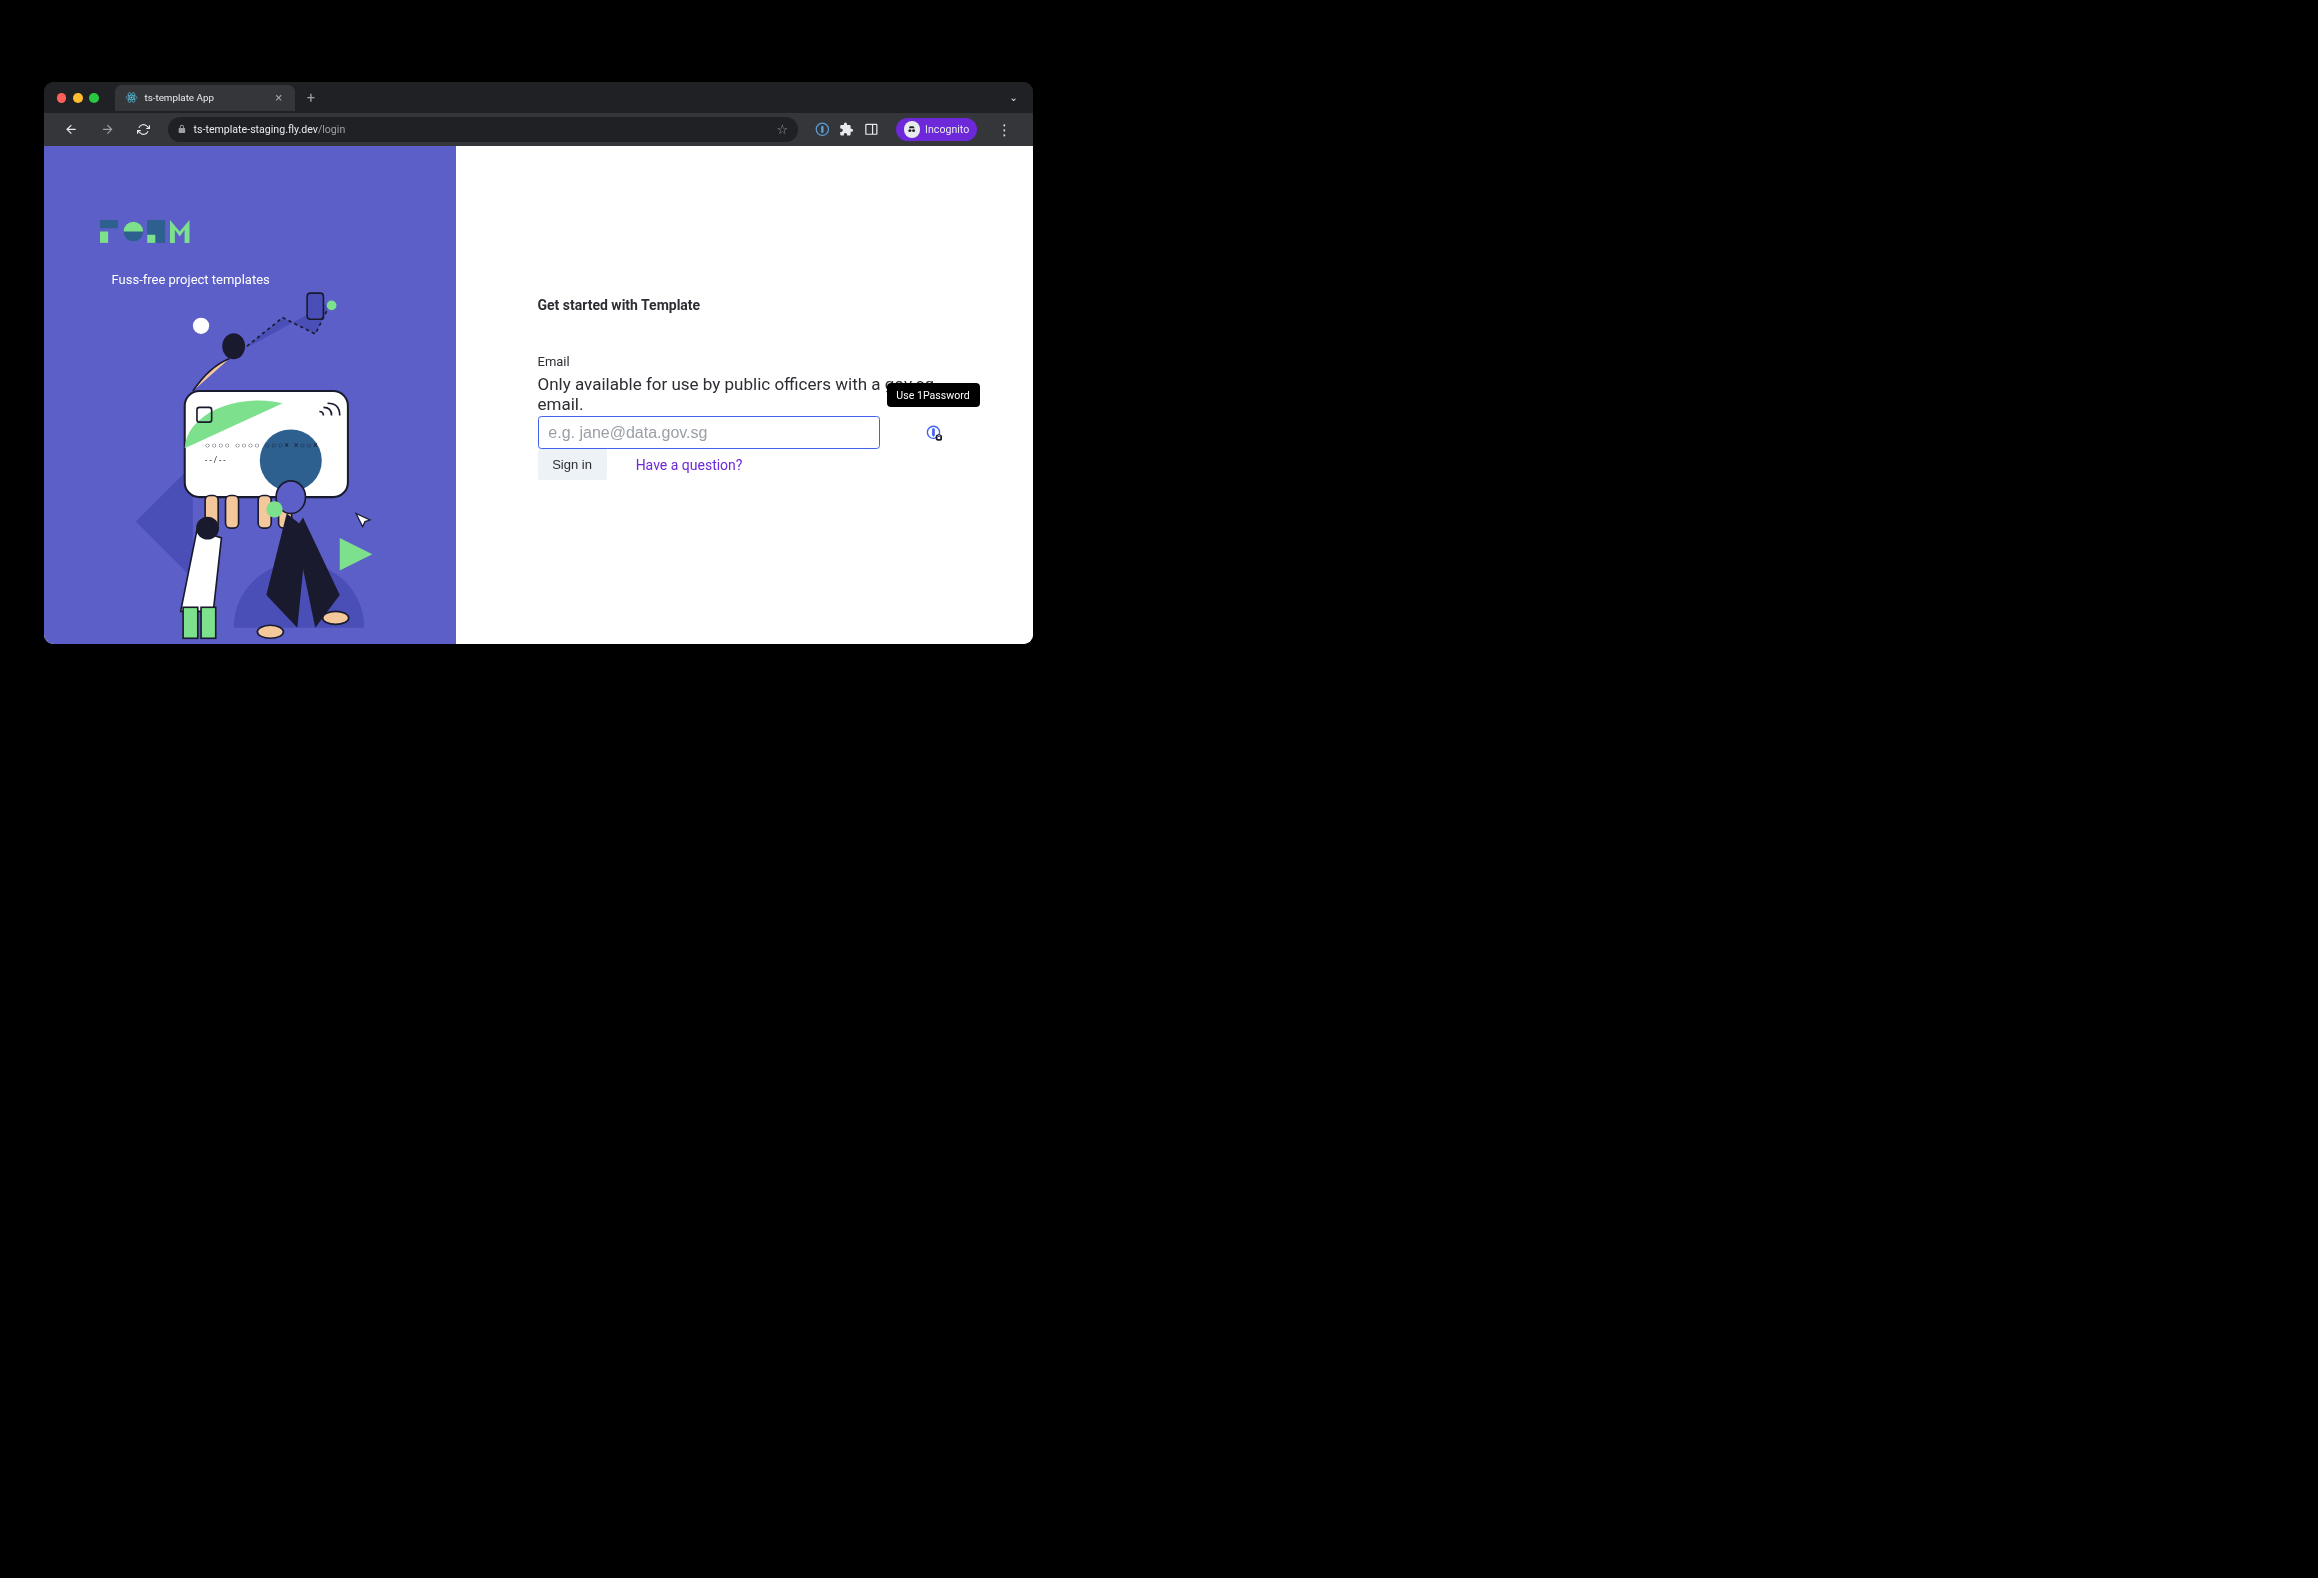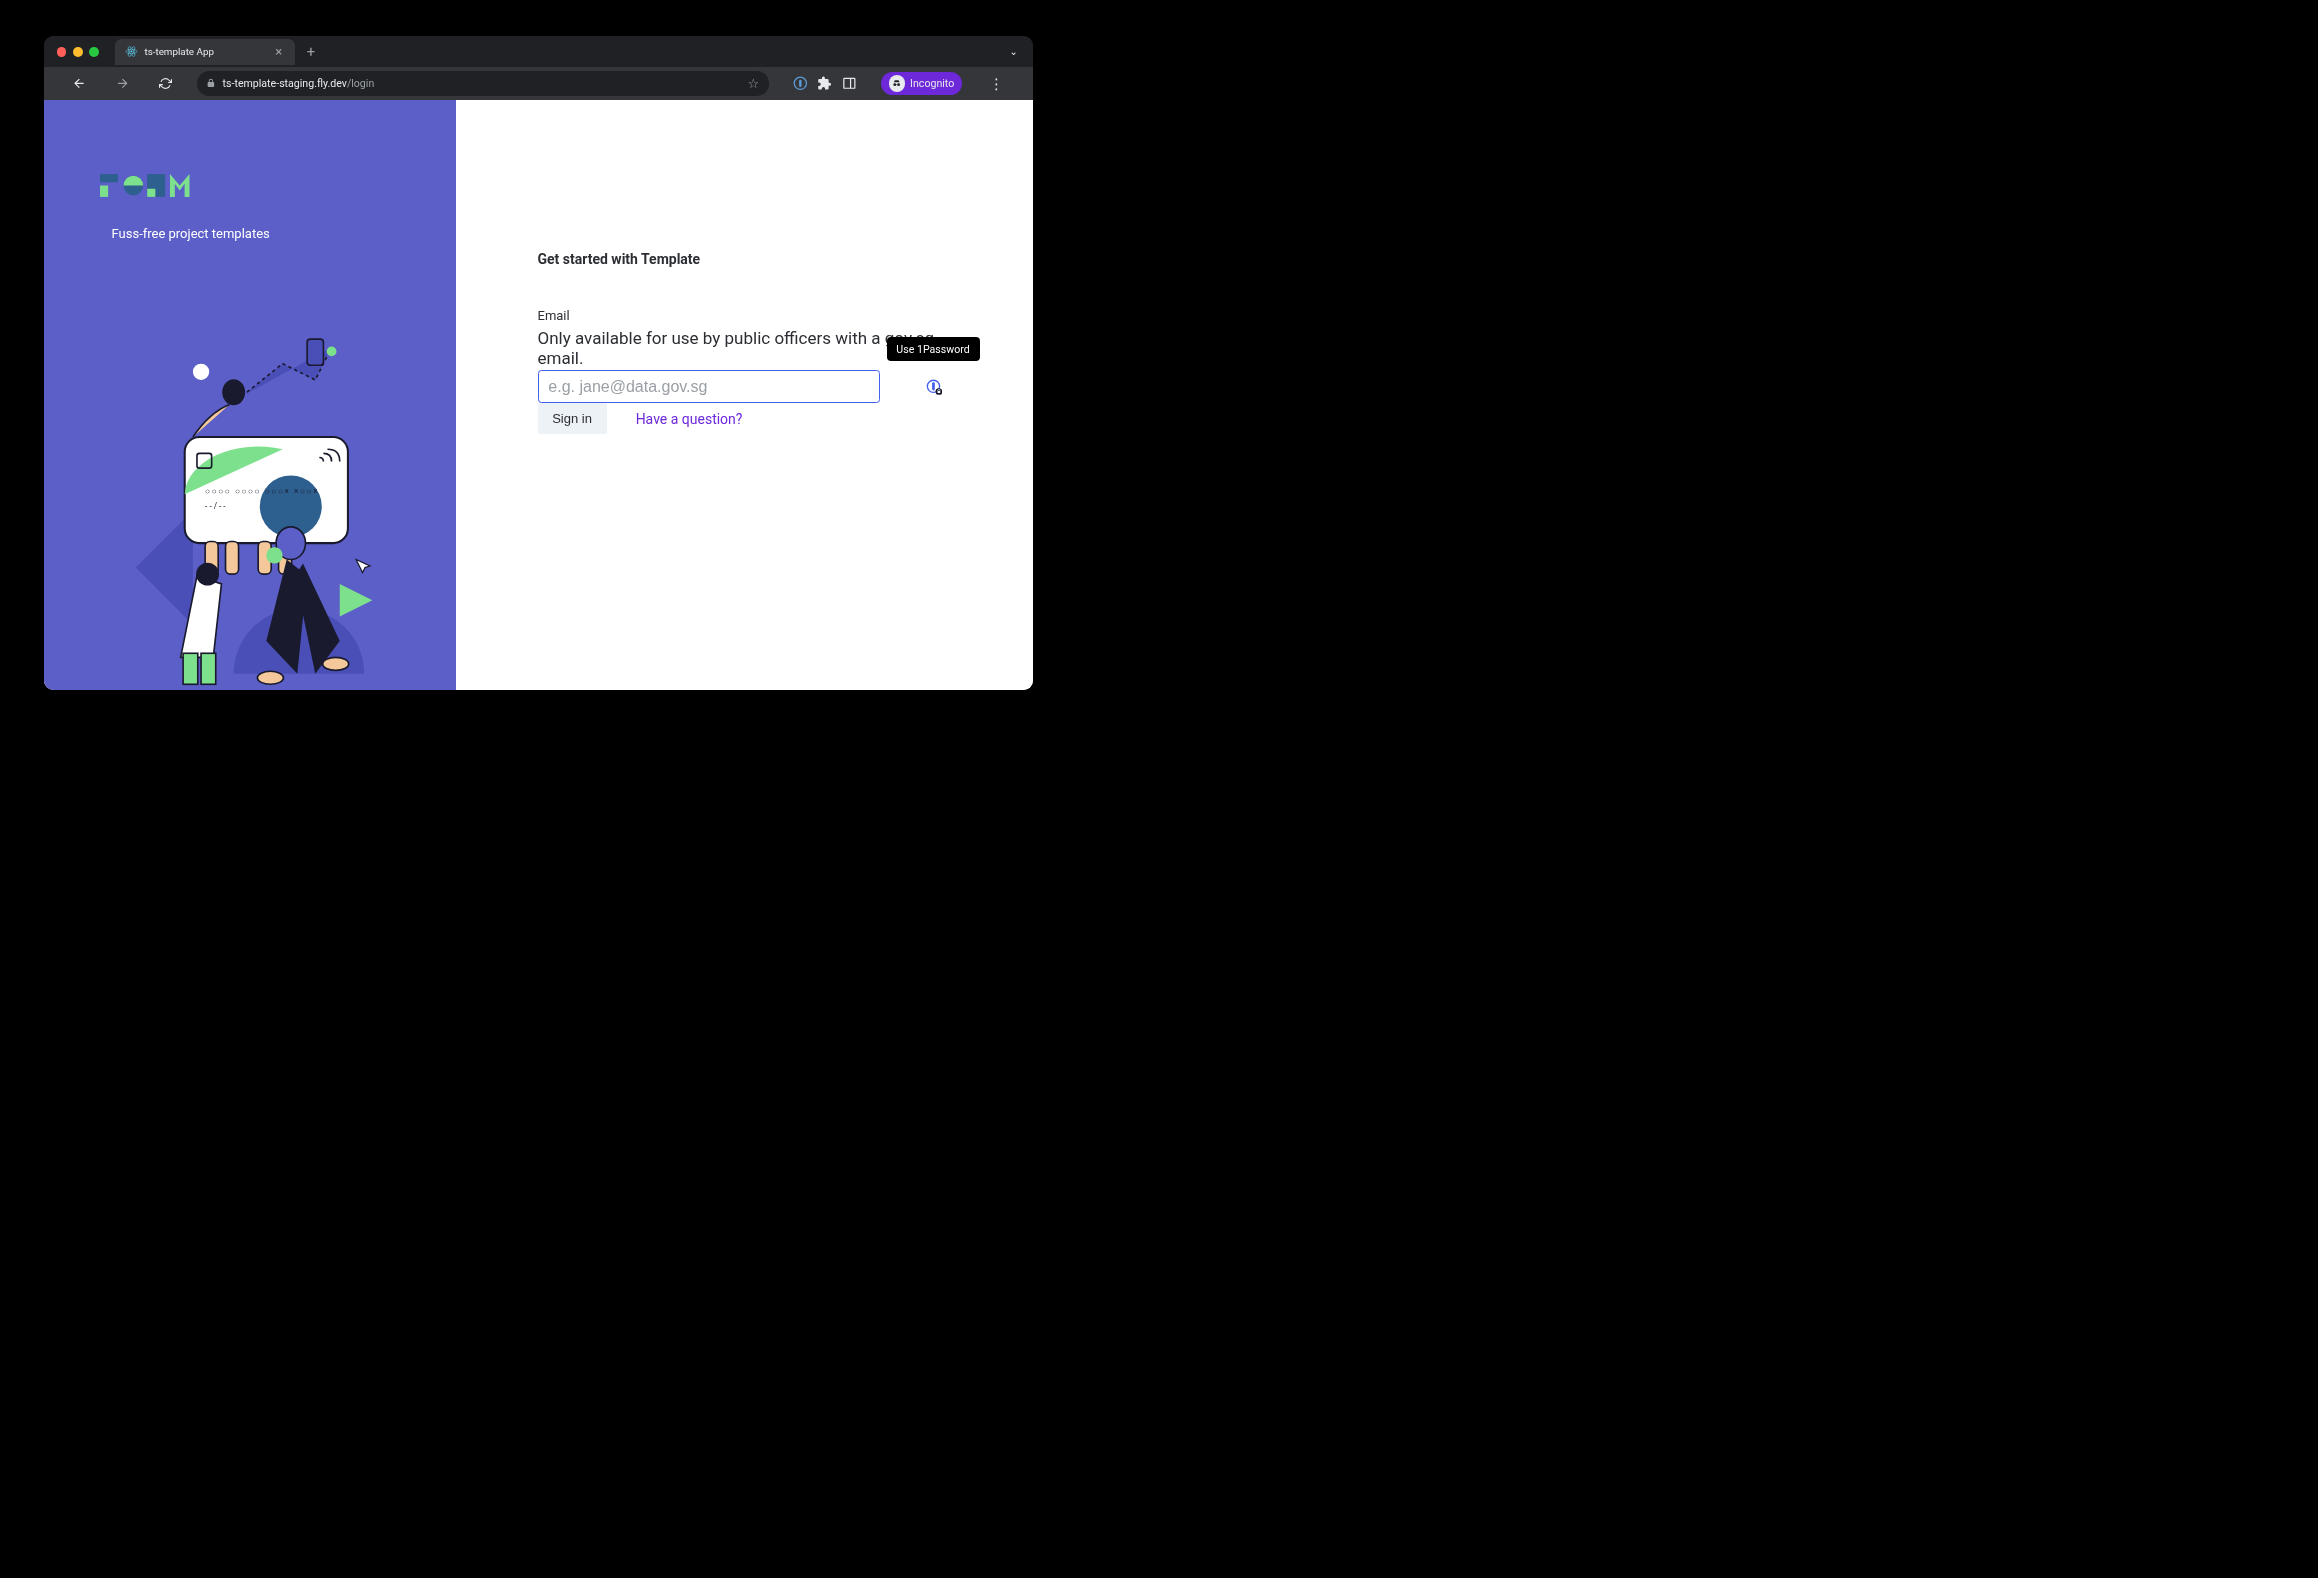--- a/index.html
+++ b/index.html
@@ -7,21 +7,21 @@
       background: #000;
       font-family: -apple-system, BlinkMacSystemFont, 'Segoe UI', Roboto, sans-serif;
       width: 1076px;
       height: 710px;
       display: flex;
       align-items: center;
       justify-content: center;
     }
     .browser-window {
       width: 989px;
-      height: 654px;
+      height: 562px;
       background: #202124;
       border-radius: 9.8px;
       overflow: hidden;
       display: flex;
       flex-direction: column;
       margin-top: 16.3px;
     }
     .tab-bar {
       height: 31px;
       background: #202124;
@@ -49,22 +49,22 @@
     .tab-favicon { width: 13px; height: 13px; display: flex; align-items: center; justify-content: center; }
     .tab-title { color: #e8eaed; font-size: 9.8px; flex: 1; }
     .tab-close { color: #9aa0a6; font-size: 13px; cursor: pointer; padding: 0 3.3px; line-height: 1; }
     .new-tab { color: #9aa0a6; font-size: 14.7px; padding: 0 8.2px; cursor: pointer; }
     .tab-menu { margin-left: auto; color: #e8eaed; padding: 0 8.2px; cursor: pointer; font-size: 9.8px; }
     .toolbar {
       height: 33px;
       background: #35363a;
       display: flex;
       align-items: center;
-      padding: 0 24px;
-      gap: 20px;
+      padding: 0 16px;
+      gap: 13px;
     }
     .nav-btn {
       width: 23px; height: 23px;
       display: flex; align-items: center; justify-content: center;
       color: #9aa0a6; cursor: pointer; border-radius: 50%;
       font-size: 13px;
     }
     .nav-btn.active { color: #e8eaed; }
     .address-bar {
       flex: 1;

